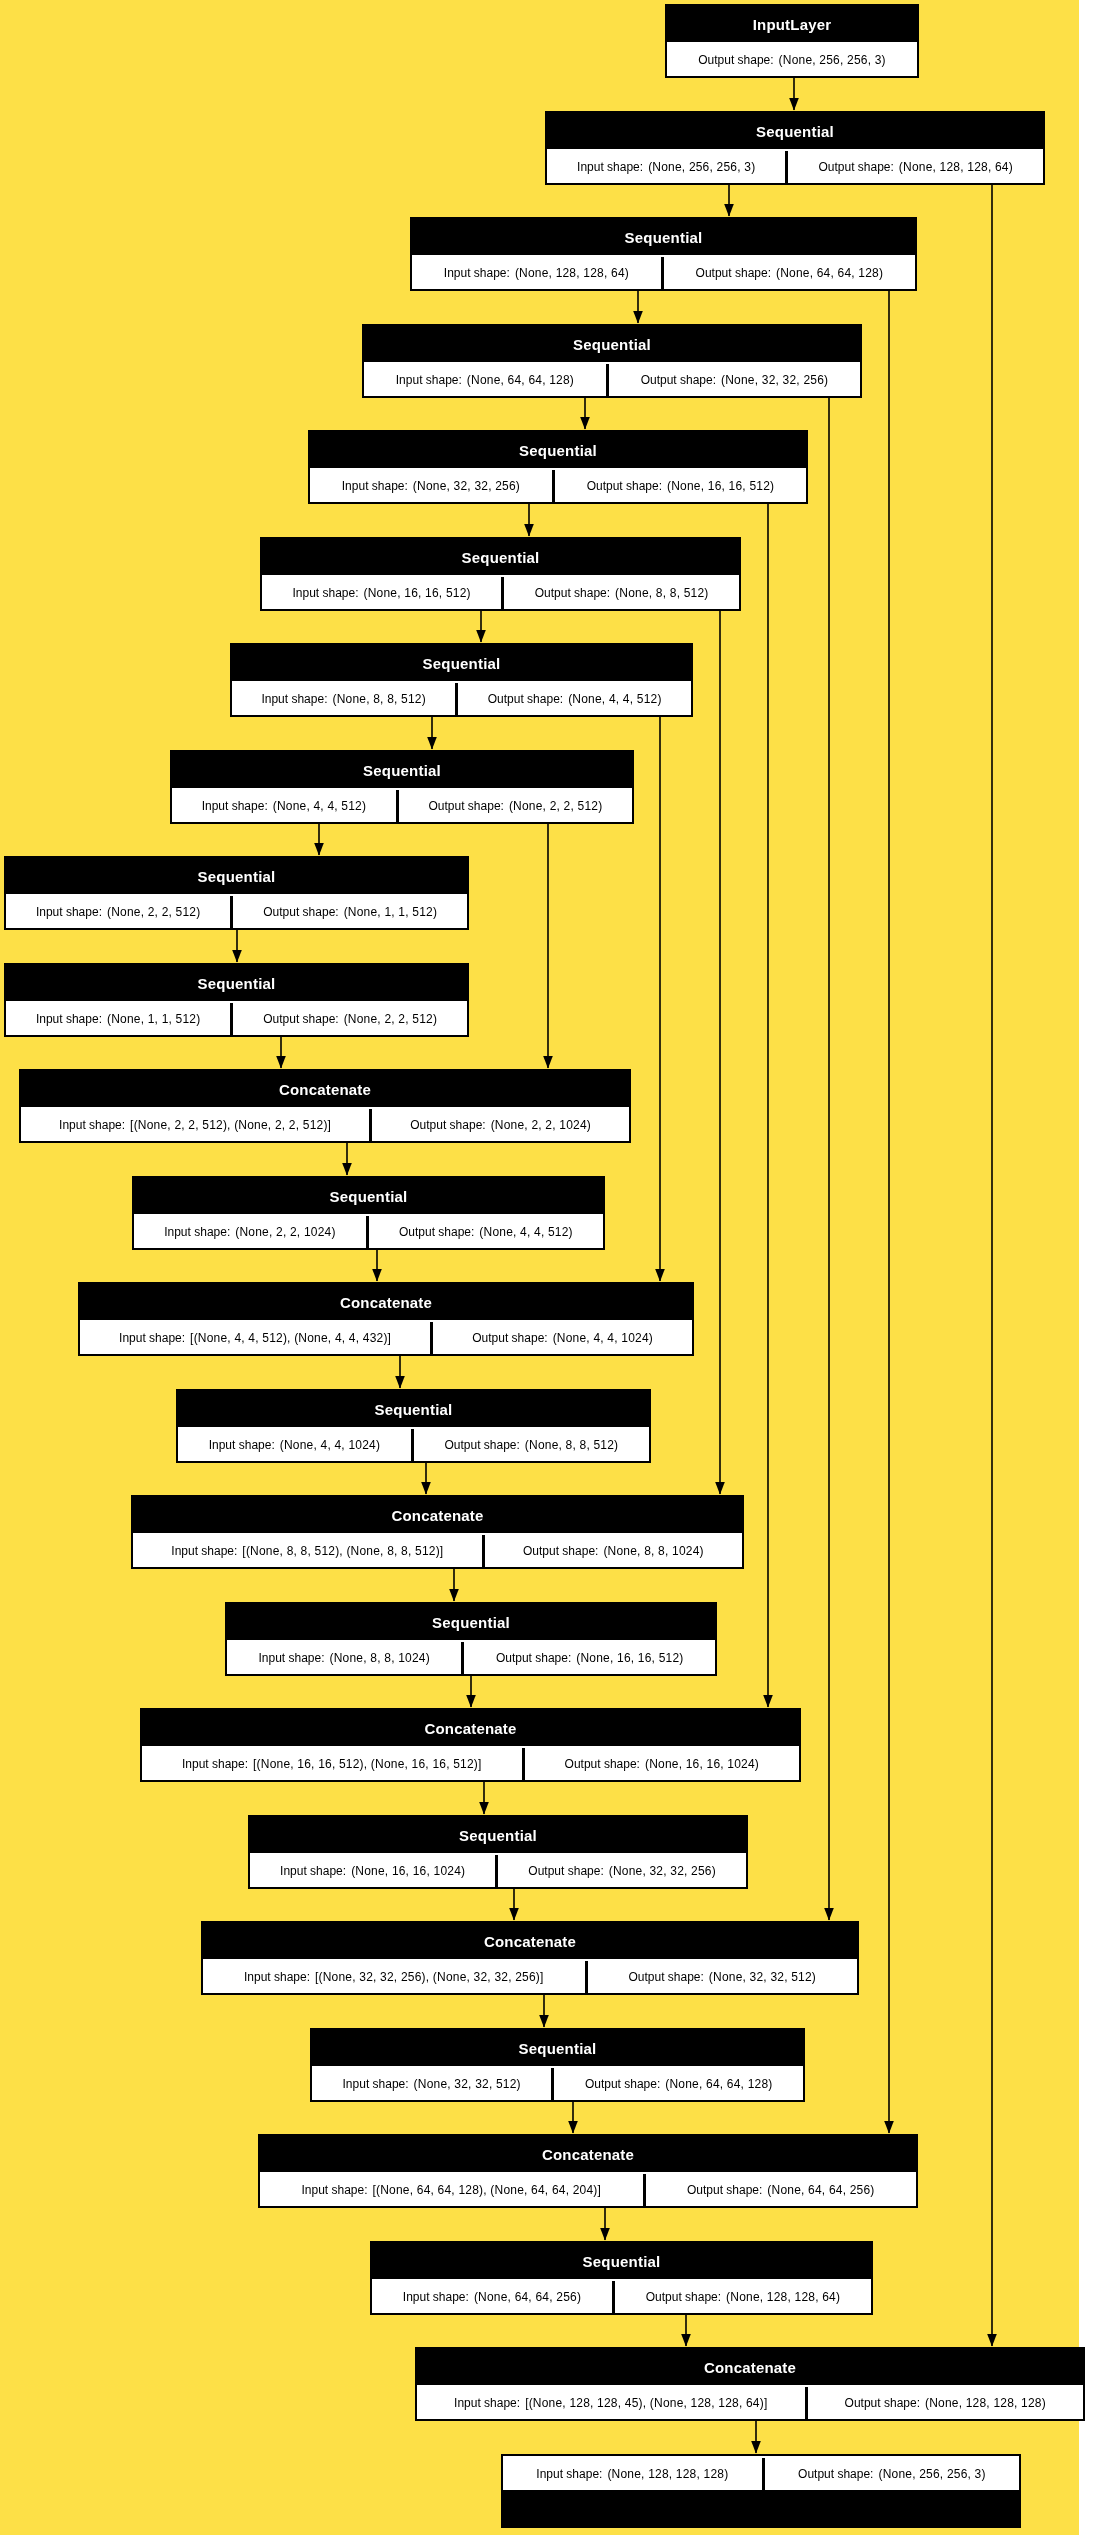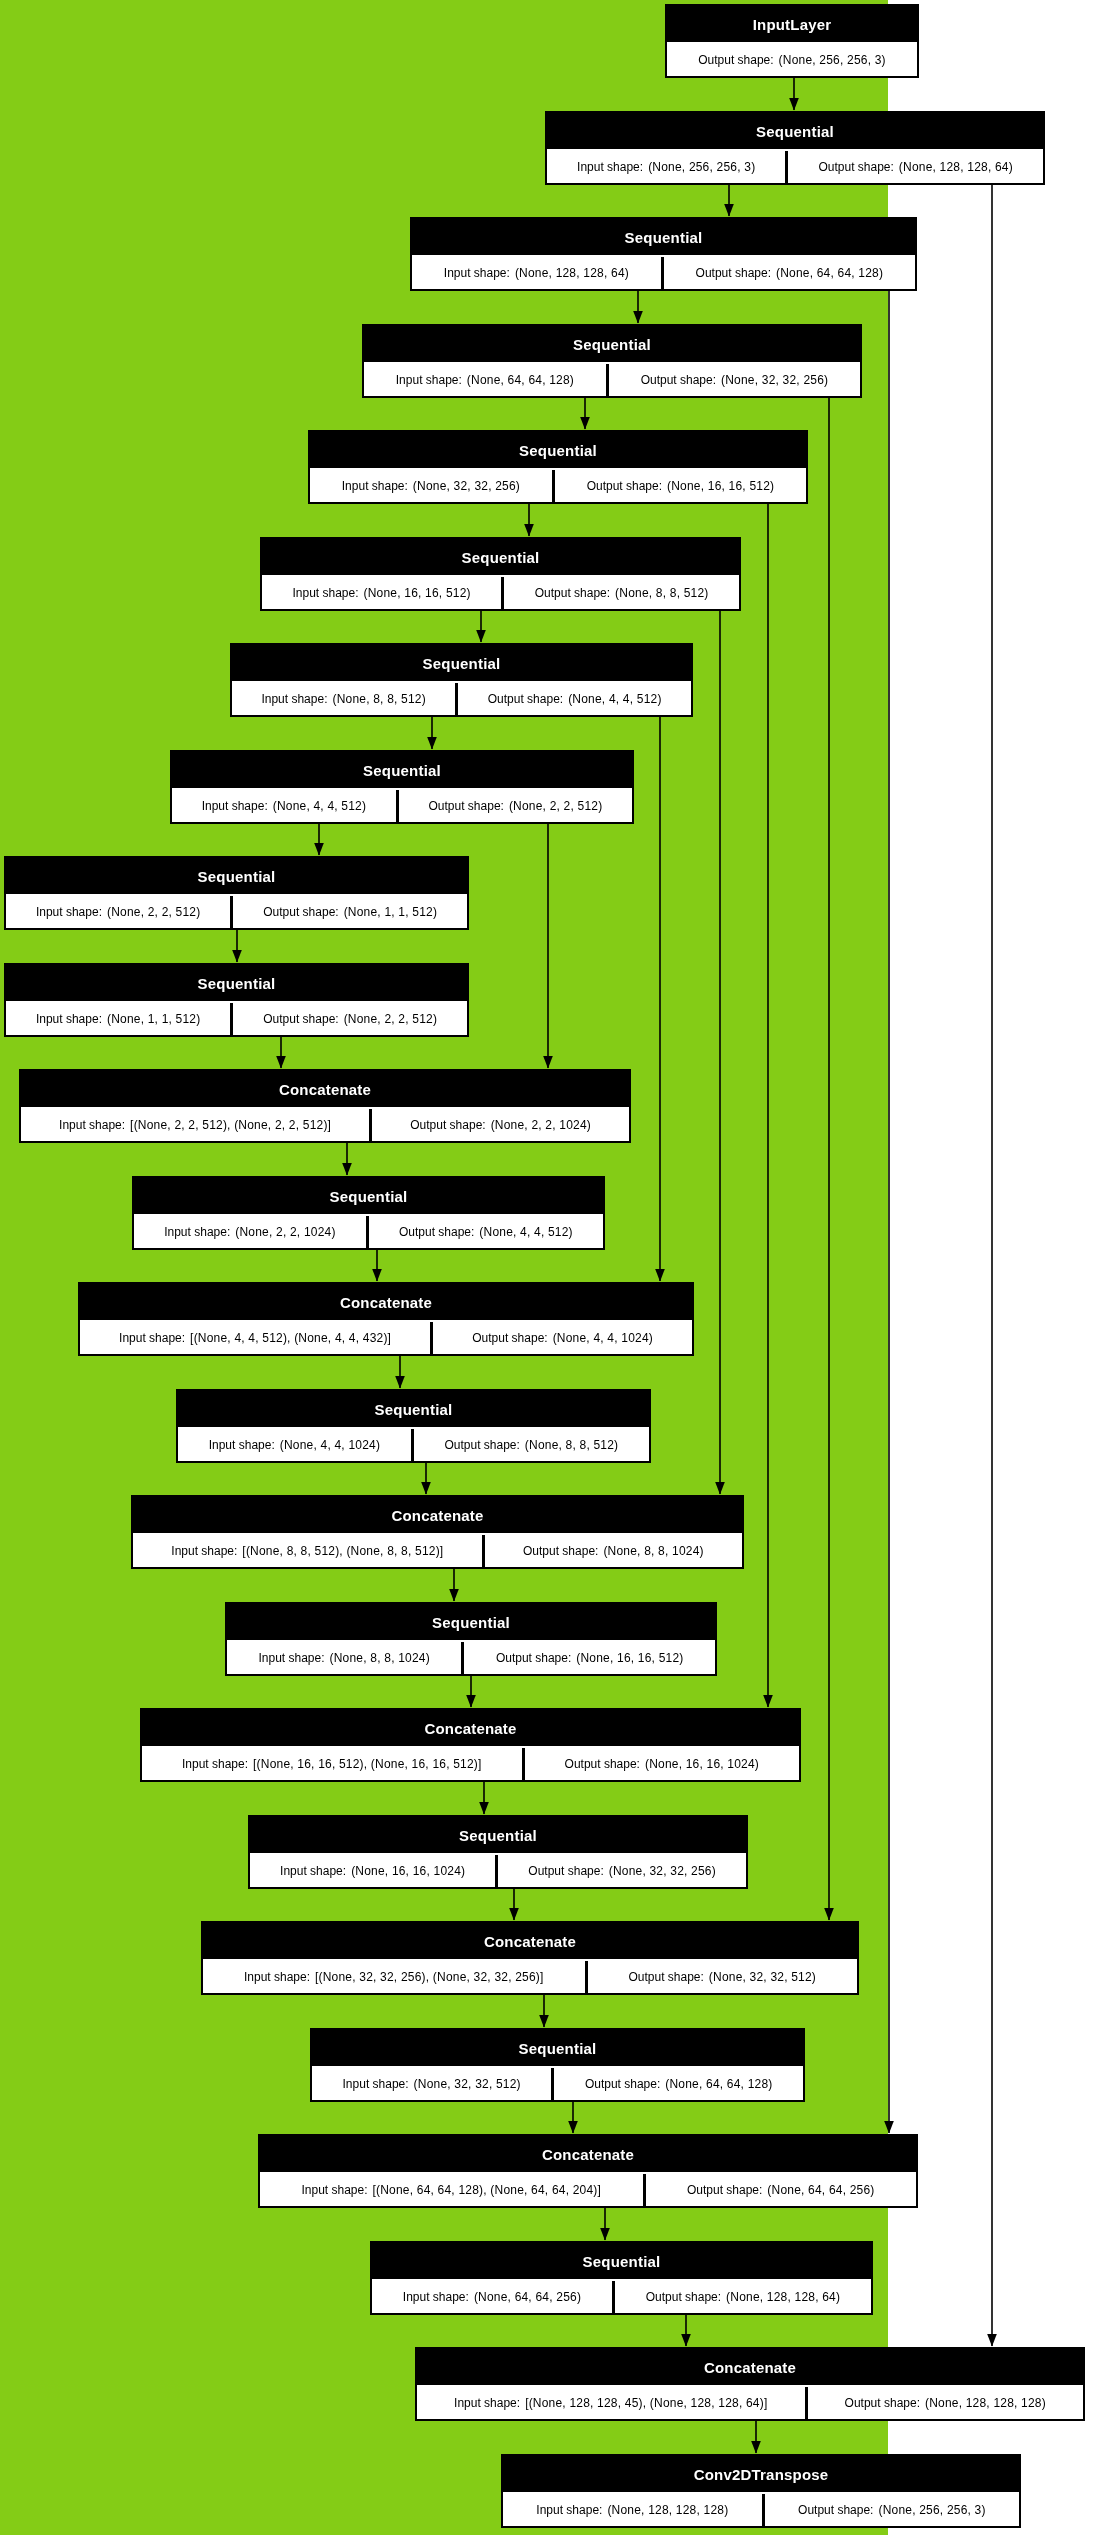--- a/index.html
+++ b/index.html
@@ -1,20 +1,20 @@
 <!DOCTYPE html>
 <html><head>
 <meta charset="utf-8">
 <style>
   html, body { margin: 0; padding: 0; background: #ffffff; }
   #canvas {
     position: relative;
-    width: 888px;
+    width: 1079px;
     height: 2535px;
-    background: #84cc16;
+    background: #fde047;
     font-family: "Liberation Sans", sans-serif;
   }
   #edges {
     position: absolute;
     left: 0; top: 0;
     width: 1101px; height: 2535px;
   }
   .edge { stroke: #000000; stroke-width: 1.6; }
   .node {
     position: absolute;
@@ -386,21 +386,20 @@
             <span class="shape-label">Input shape:</span>
             <span class="shape-value">[(None, 128, 128, 45), (None, 128, 128, 64)]</span>
           </div>
           <div class="cell">
             <span class="shape-label">Output shape:</span>
             <span class="shape-value">(None, 128, 128, 128)</span>
           </div>
         </div>
       </div>
       <div class="node" style="left: 501px; top: 2454px; width: 520px;">
-        <div class="node-title">Conv2DTranspose</div>
         <div class="node-cells">
           <div class="cell">
             <span class="shape-label">Input shape:</span>
             <span class="shape-value">(None, 128, 128, 128)</span>
           </div>
           <div class="cell">
             <span class="shape-label">Output shape:</span>
             <span class="shape-value">(None, 256, 256, 3)</span>
           </div>
         </div>

